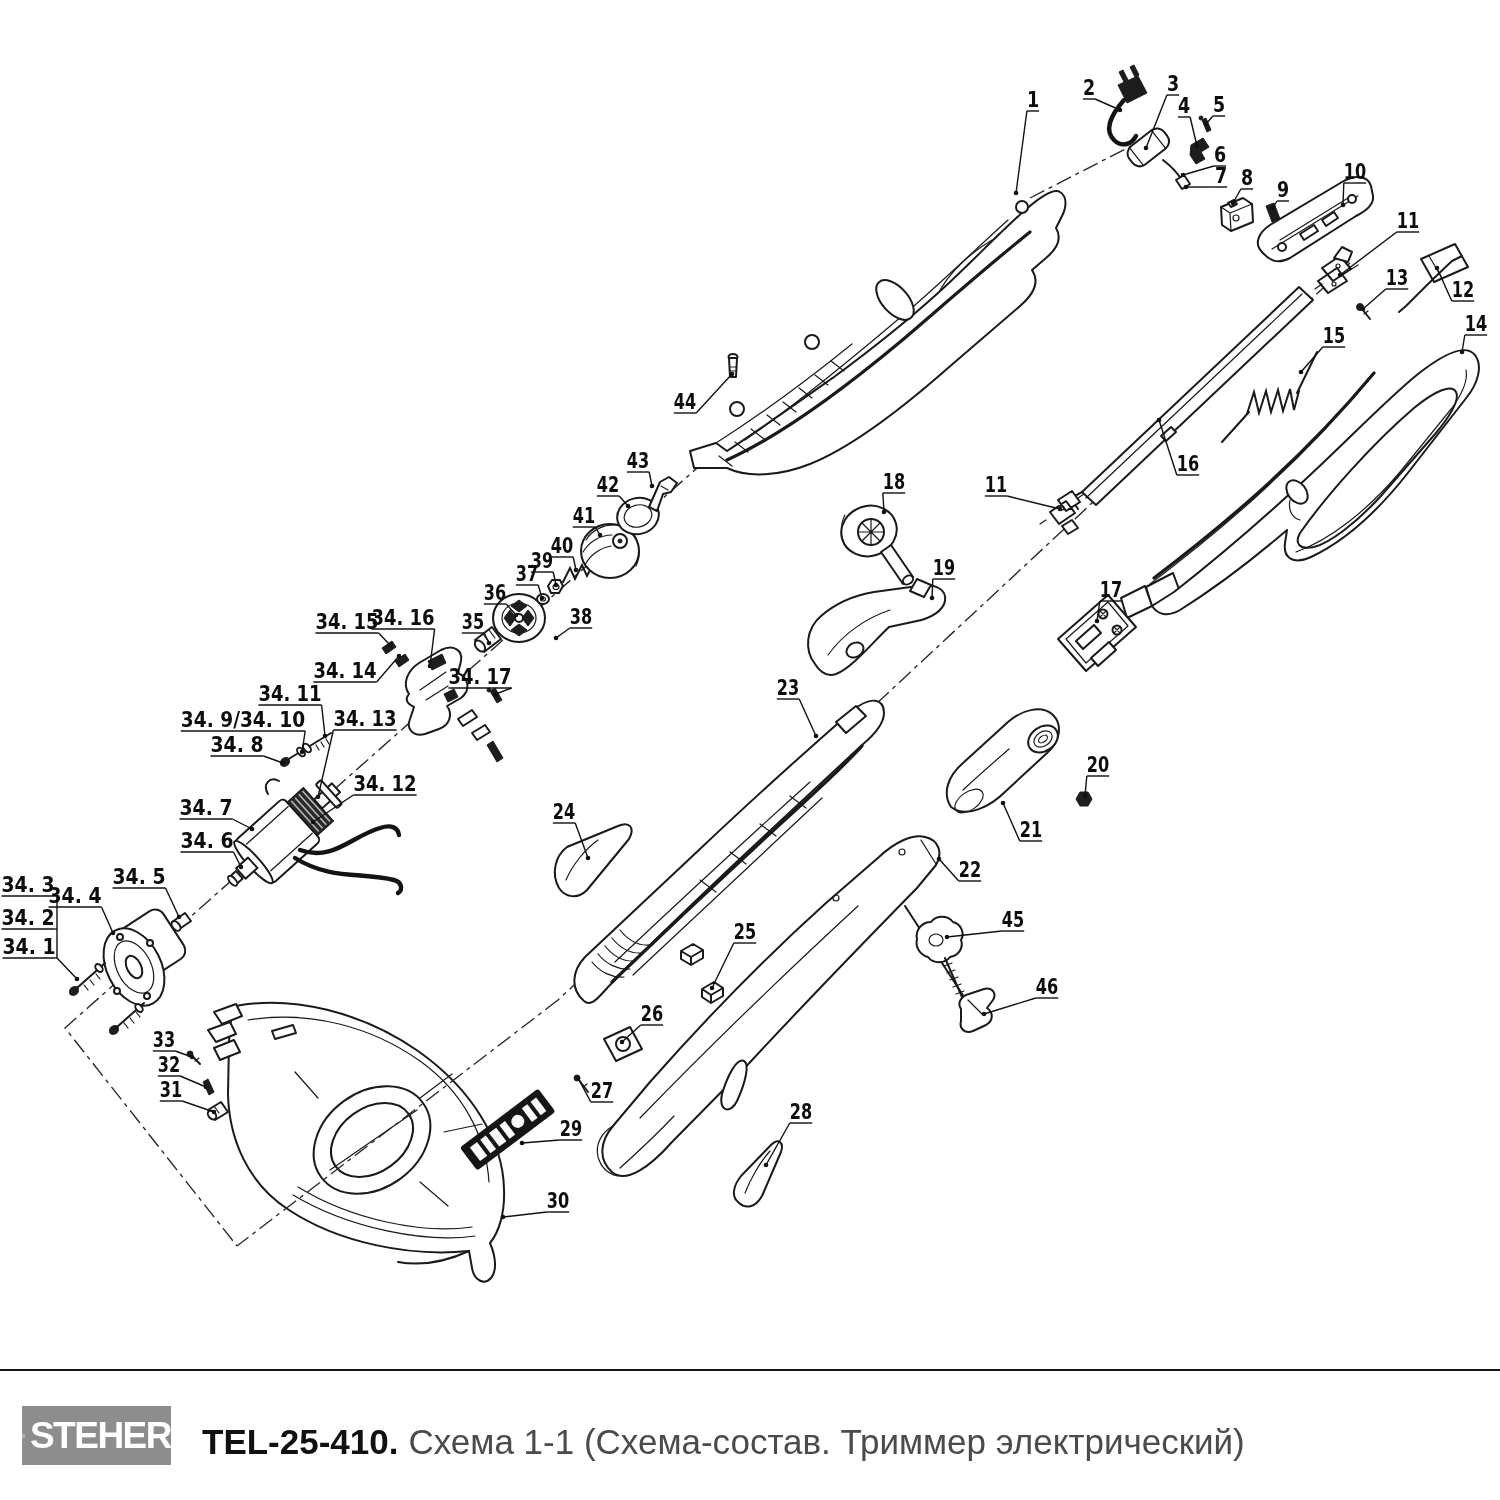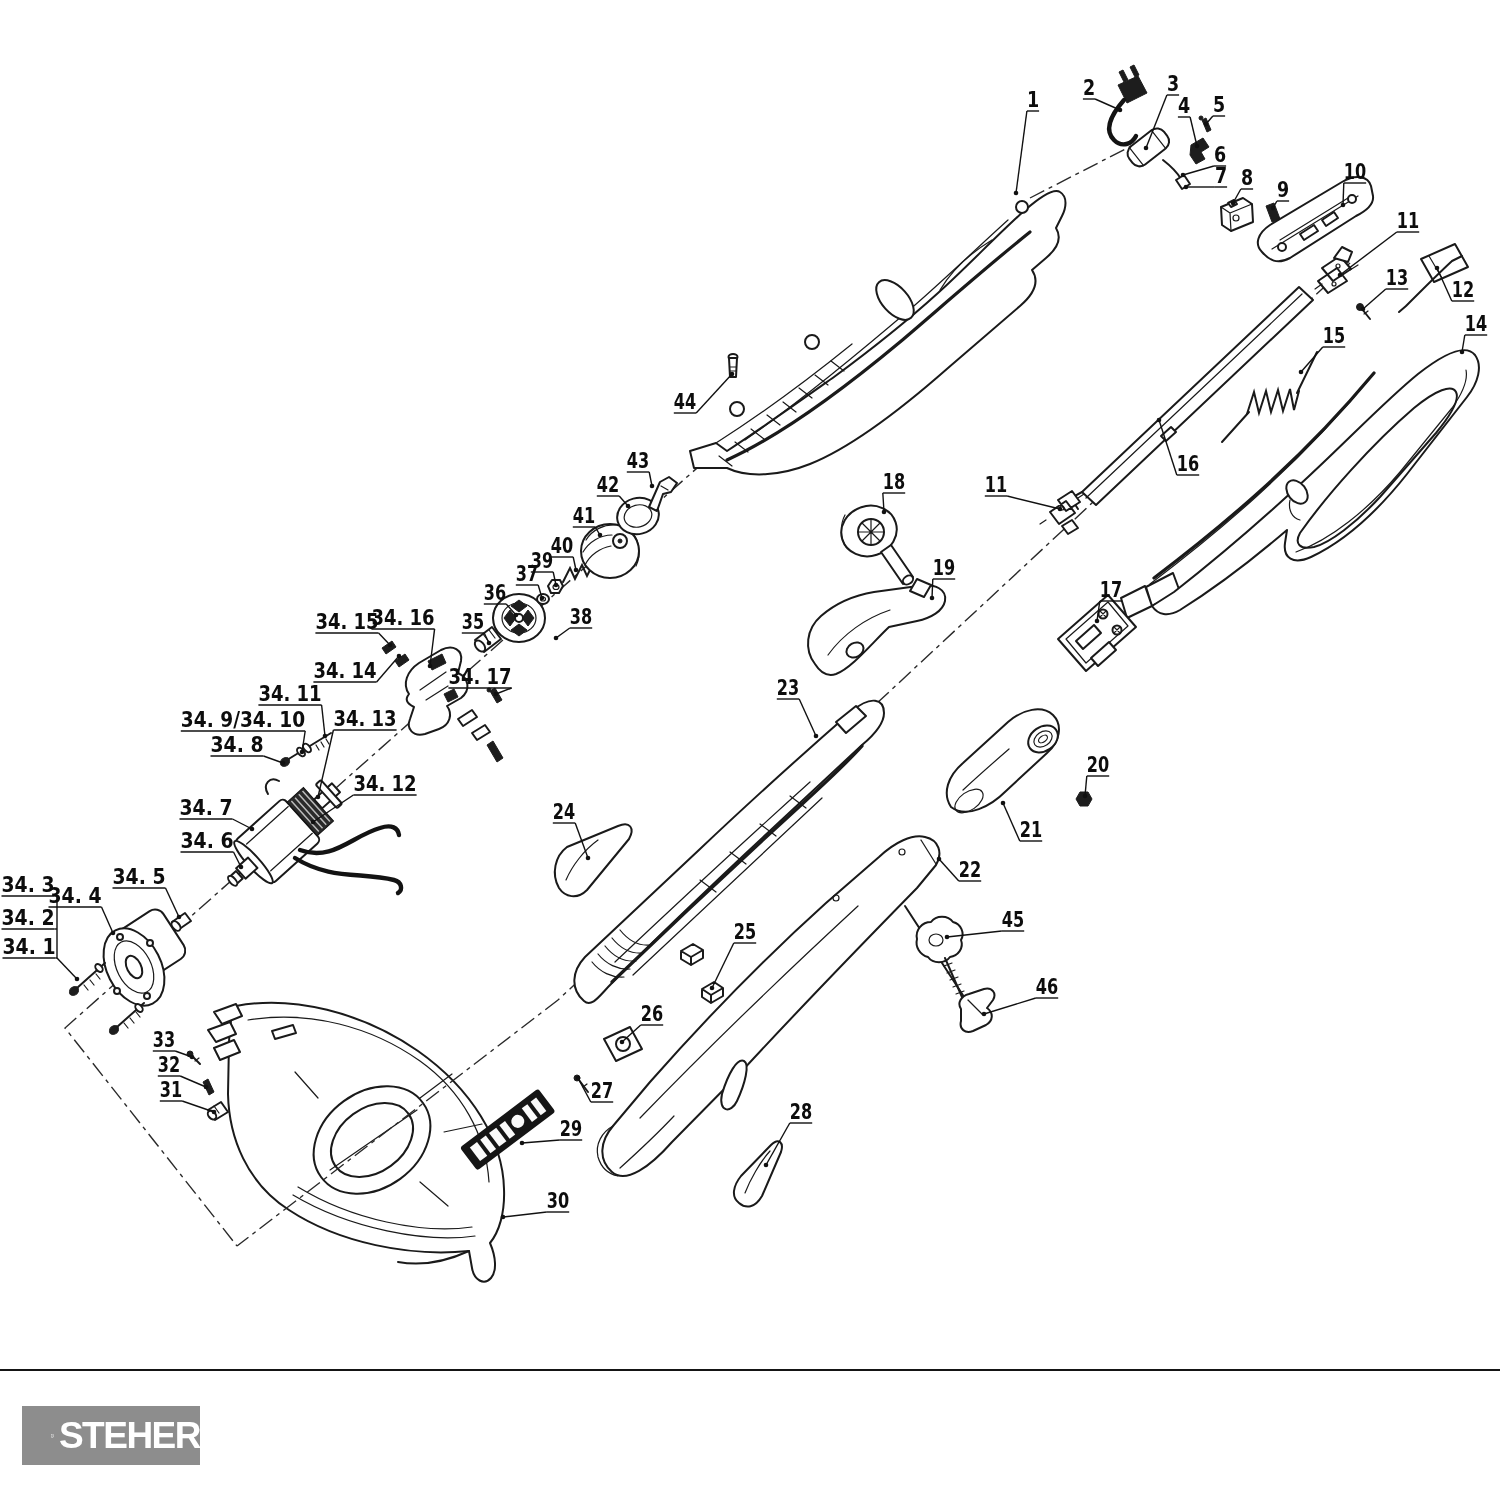--- a/index.html
+++ b/index.html
@@ -13,21 +13,21 @@
   .bold{fill:none;stroke:#1a1a1a;stroke-width:3.2;stroke-linecap:round;}
   .dark{fill:#1d1d1d;stroke:#1d1d1d;stroke-width:1;stroke-linejoin:round;}
   .wire{fill:none;stroke:#131313;stroke-width:4.4;stroke-linecap:round;}
   .axis{fill:none;stroke:#2a2a2a;stroke-width:1.4;stroke-dasharray:16 5 4 5;}
   .leader{stroke:#111;stroke-width:1.4;}
   .ldot{fill:#111;}
   .plabel{font-family:"DejaVu Sans", sans-serif;font-weight:700;font-size:21px;fill:#0d0d0d;}
   
   .footer-divider{position:absolute;left:0;top:1369px;width:1500px;height:2.4px;background:#151515;}
   .logo-box{position:absolute;left:22px;top:1406px;width:149px;height:59px;background:#8d8d8d;
-            display:flex;align-items:center;justify-content:center;gap:5px;padding-left:29px;}
+            display:flex;align-items:center;justify-content:center;gap:5px;}
   .brand{color:#fff;font-weight:bold;font-size:37px;letter-spacing:-1.5px;line-height:1;}
   .doc-title{position:absolute;left:202px;top:1421px;white-space:nowrap;font-size:35px;line-height:1.2;}
   .model{font-weight:bold;color:#111;}
   .subtitle{color:#4b4b4b;font-weight:normal;margin-left:10px;}
 </style>
 </head>
 <body>
 
 <div id="page">
 
@@ -770,14 +770,17 @@
         </defs>
       <rect x="5" y="4" width="28" height="38" fill="none" stroke="#ffffff" stroke-width="4"></rect>
       <g clip-path="url(#lgc)">
         <line x1="-4" y1="46" x2="40" y2="2" stroke="#ffffff" stroke-width="5"></line>
         <line x1="10" y1="52" x2="52" y2="10" stroke="#ffffff" stroke-width="5"></line>
       </g>
     </svg>
     <span class="brand">STEHER</span>
   </div>
 
+  <div class="doc-title">
+    <span class="model">TEL-25-410.</span><span class="subtitle">Схема 1-1 (Схема-состав. Триммер электрический)</span>
+  </div>
 
 </div>
 
 </body></html>

